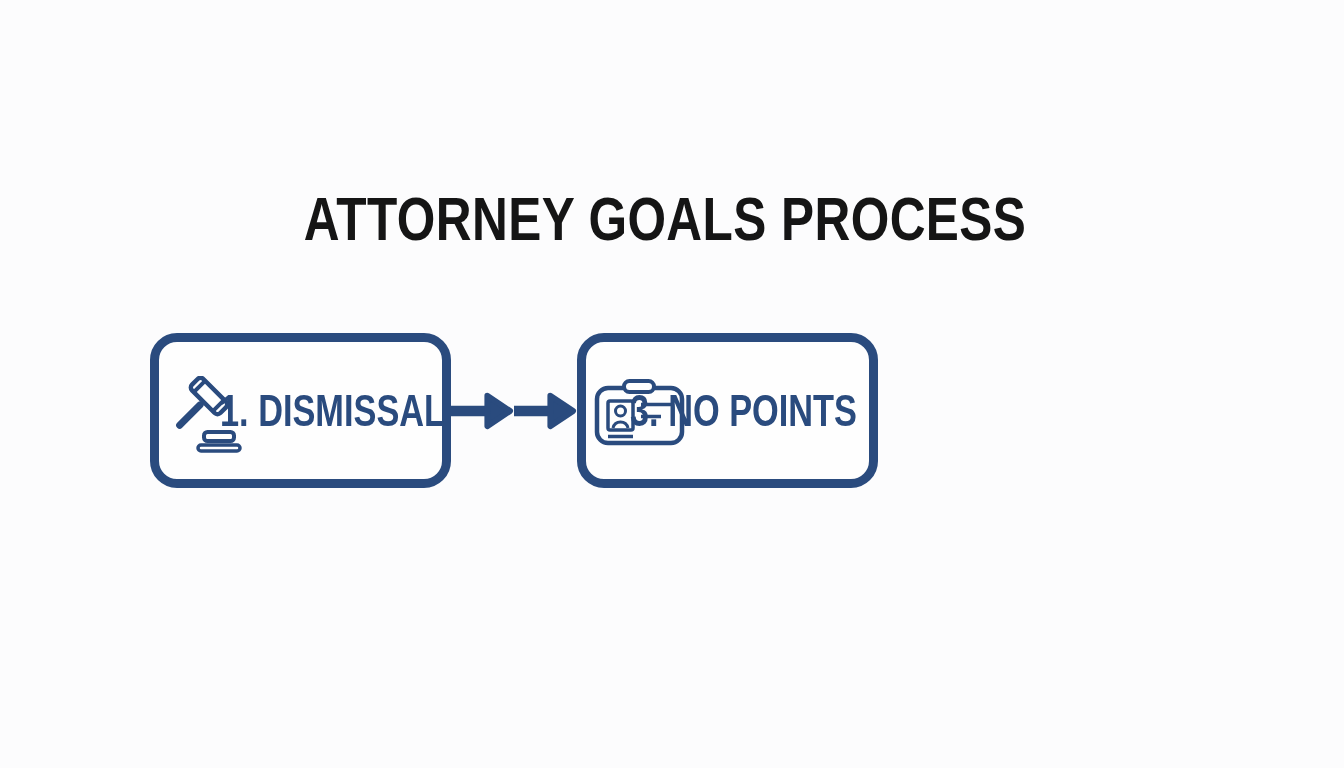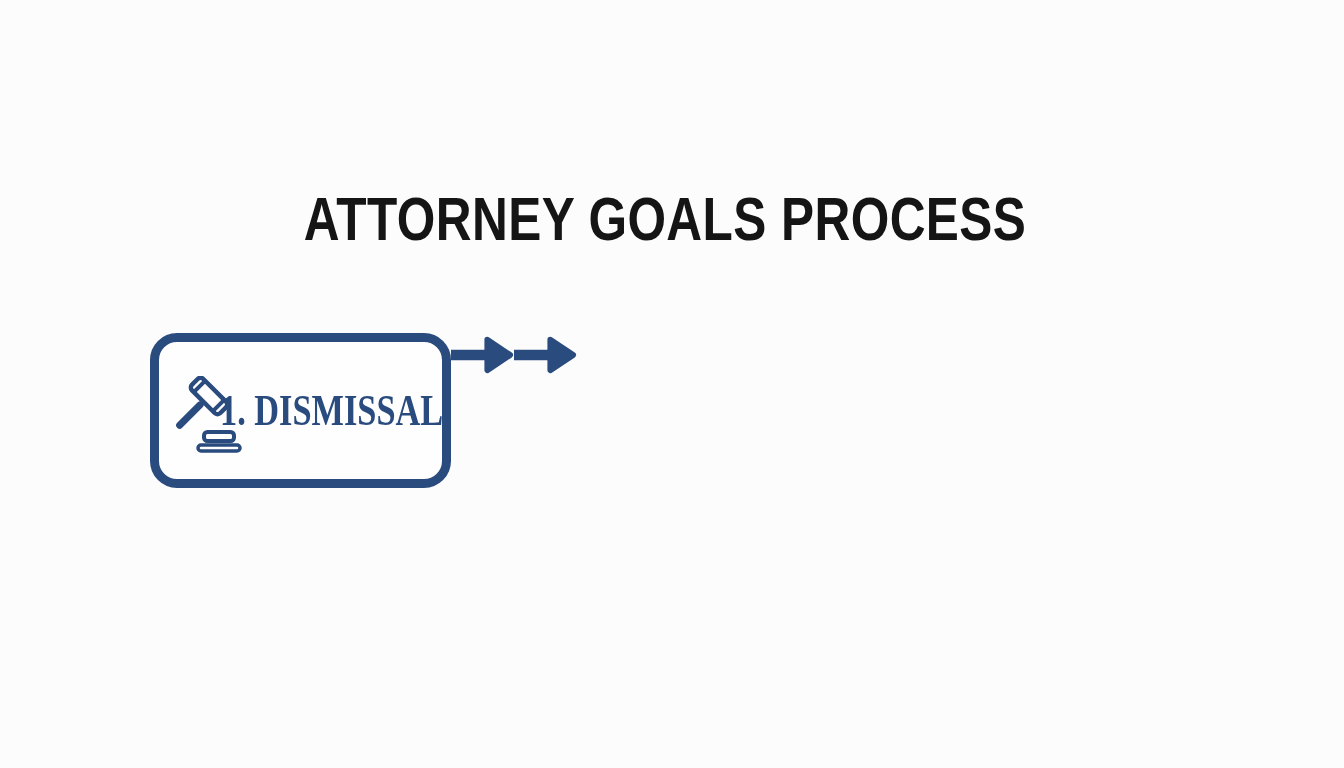--- a/index.html
+++ b/index.html
@@ -22,21 +22,21 @@
     color: var(--title-color, #151515);
     transform: scaleX(0.80);
     transform-origin:center;
     white-space:nowrap;
   }
   .flow {
     position:absolute;
     top:333px; left:150px;
     width:1029px; height:155px;
     display:flex;
-    font-family:Liberation Serif, serif;
+    align-items:center;
   }
   .step-box {
     width:301px; height:155px;
     flex:0 0 301px;
     border:9px solid var(--accent, #2A4B7E);
     border-radius:27px;
     background:#FEFEFE;
     display:flex;
     align-items:center;
   }
@@ -93,15 +93,30 @@
       <line x1="0" y1="22" x2="40" y2="22" stroke="currentColor" stroke-width="11"></line>
       <path d="M38 6 L62 22 L38 38 Z" fill="currentColor" stroke="currentColor" stroke-width="6" stroke-linejoin="round"></path>
     </svg>
 
 
     <svg class="arrow" viewBox="0 0 66 44">
       <line x1="0" y1="22" x2="40" y2="22" stroke="currentColor" stroke-width="11"></line>
       <path d="M38 6 L62 22 L38 38 Z" fill="currentColor" stroke="currentColor" stroke-width="6" stroke-linejoin="round"></path>
     </svg>
 
+    <div class="step-box">
+      <span class="icon icon-idcard">
+        <svg width="92" height="70" viewBox="0 0 92 70" fill="none">
+          <rect x="4" y="11" width="85" height="55" rx="11" stroke="currentColor" stroke-width="4.5"></rect>
+          <rect x="31" y="4" width="30" height="11" rx="5.5" fill="#FEFEFE" stroke="currentColor" stroke-width="4"></rect>
+          <rect x="15" y="24" width="25" height="29" rx="2" stroke="currentColor" stroke-width="3.5"></rect>
+          <circle cx="27.5" cy="34" r="5" stroke="currentColor" stroke-width="3"></circle>
+          <path d="M20 51 C22 43, 33 43, 35 51" stroke="currentColor" stroke-width="3" fill="none"></path>
+          <line x1="15" y1="59.5" x2="40" y2="59.5" stroke="currentColor" stroke-width="3.5"></line>
+          <line x1="48" y1="27.5" x2="80" y2="27.5" stroke="currentColor" stroke-width="3.5"></line>
+          <line x1="48" y1="39.5" x2="68" y2="39.5" stroke="currentColor" stroke-width="3.5"></line>
+        </svg>
+      </span>
+      <span class="step-label label-3">3. NO POINTS</span>
+    </div>
 
   </div>
 </div>
 
 </body></html>

